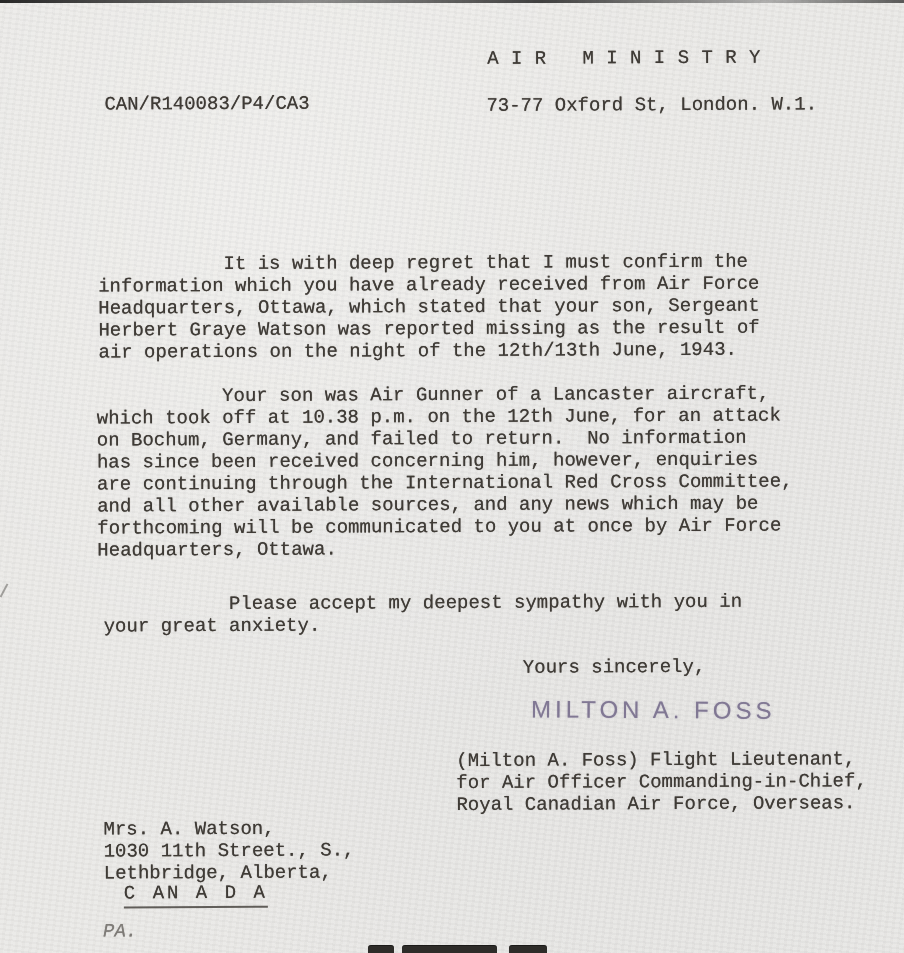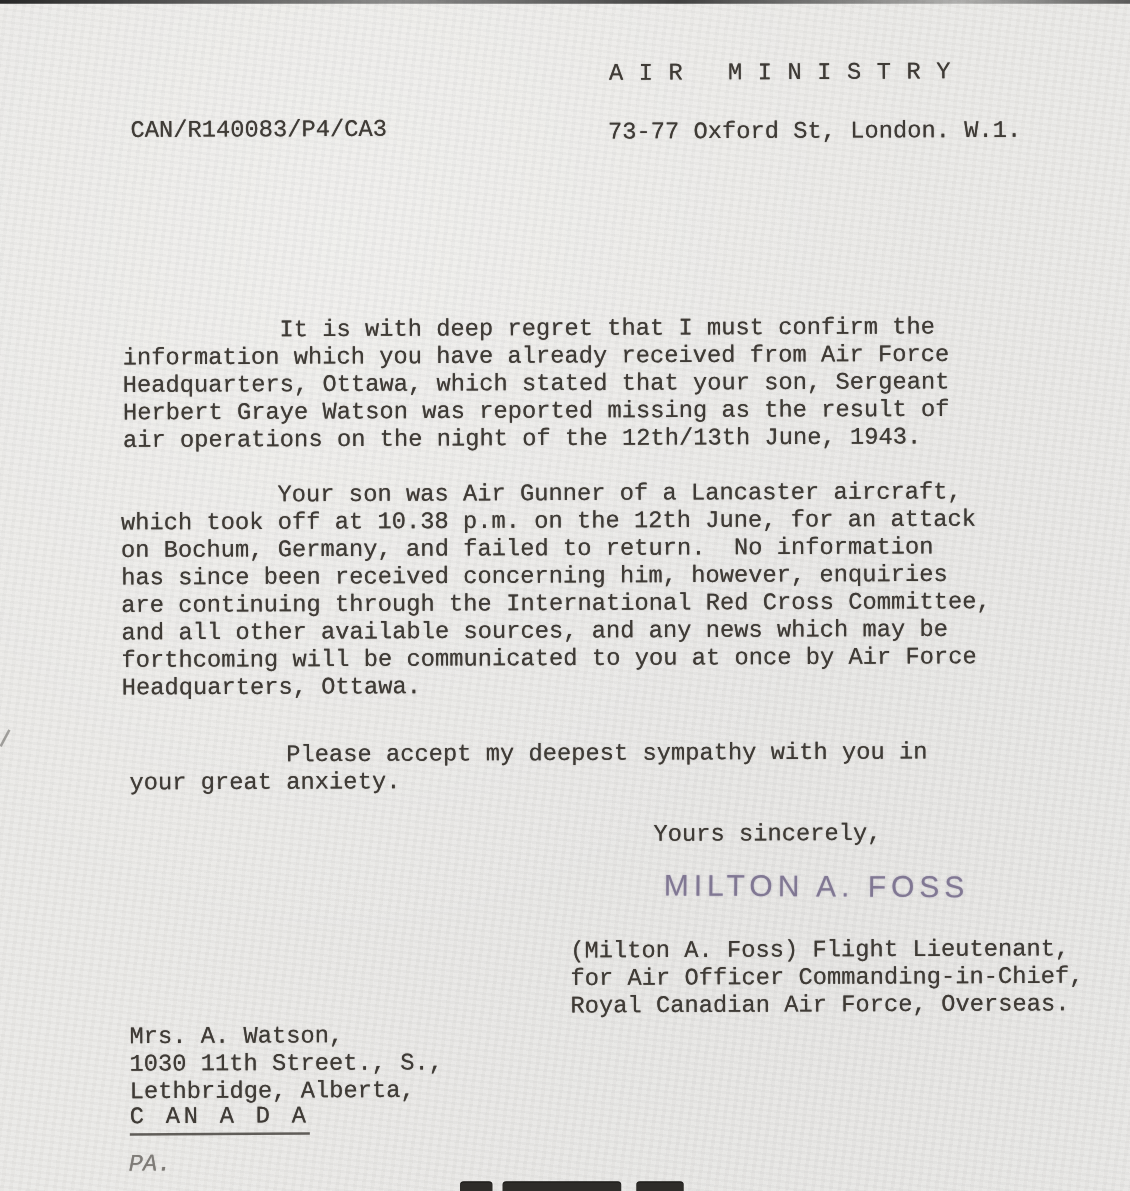--- a/index.html
+++ b/index.html
@@ -43,20 +43,21 @@
     color: rgba(118,108,138,0.82);
     text-shadow: 0 0 1.2px rgba(118,108,150,0.55);
     transform: rotate(0.6deg);
     white-space: nowrap;
   }
   .country-line {
     display: inline-block;
     letter-spacing: 3px;
     border-bottom: 2px solid rgba(63,59,54,0.8);
     padding-bottom: 2px;
+    margin-left: 20px;
   }
   .edge-top {
     position: absolute;
     top: 0; left: 0;
     width: 904px; height: 3px;
     background: linear-gradient(to right,
       rgba(18,18,18,0.9), rgba(45,45,45,0.5) 35%,
       rgba(22,22,22,0.8) 60%, rgba(70,70,70,0.35) 85%, rgba(30,30,30,0.7));
   }
   .artifact {

